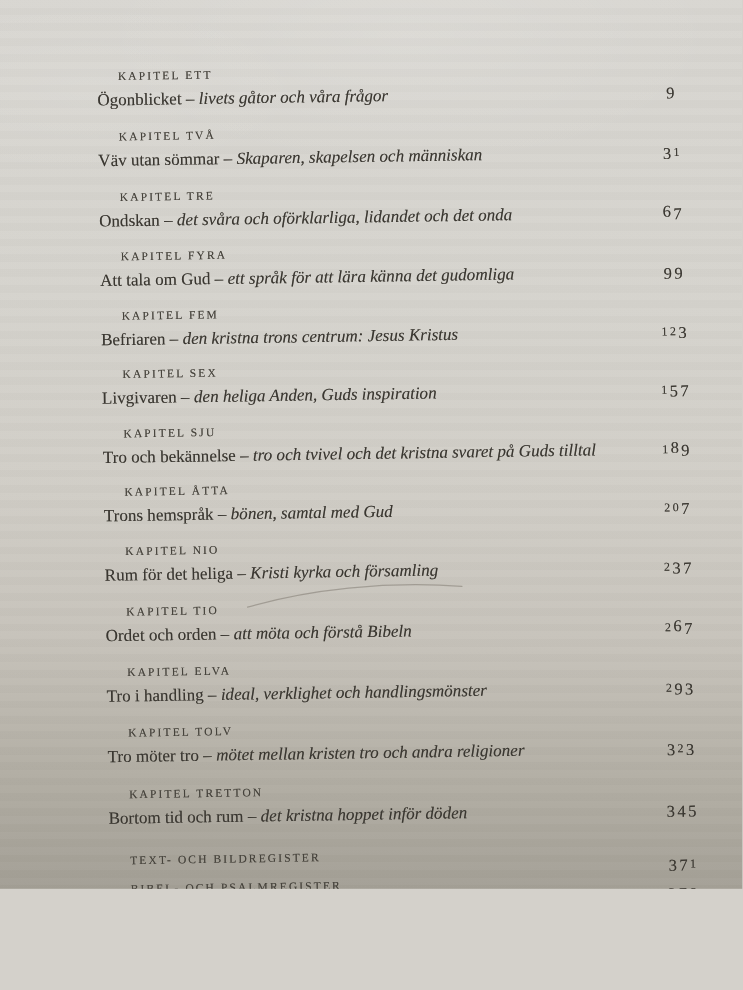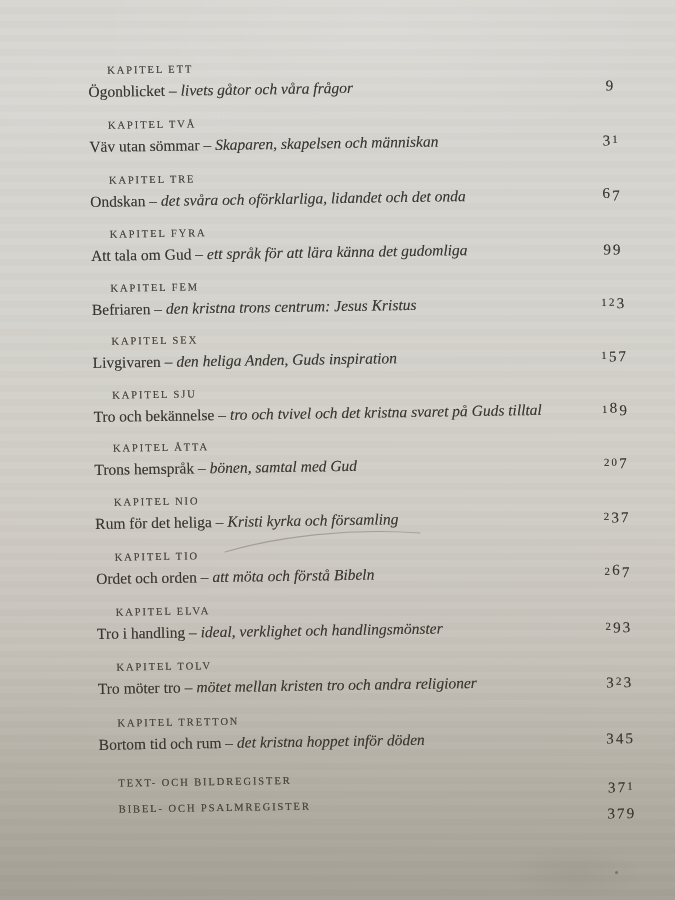--- a/index.html
+++ b/index.html
@@ -4,21 +4,21 @@
 <style>
   html, body {
     margin: 0; padding: 0;
     width: 675px; height: 900px;
     overflow: hidden;
     background: #d4d1cb;
     font-family: "Liberation Serif", "DejaVu Serif", serif;
   }
   .photo {
     position: relative;
-    width: 675px; height: 900px;
+    width: 675px; height: 808px;
     background: linear-gradient(181deg,
       #d8d6d1 0%,
       #d5d3cd 34%,
       #d0cdc6 56%,
       #c6c2ba 72%,
       #b2aea4 87%,
       #a39f95 100%);
     overflow: hidden;
   }
   

